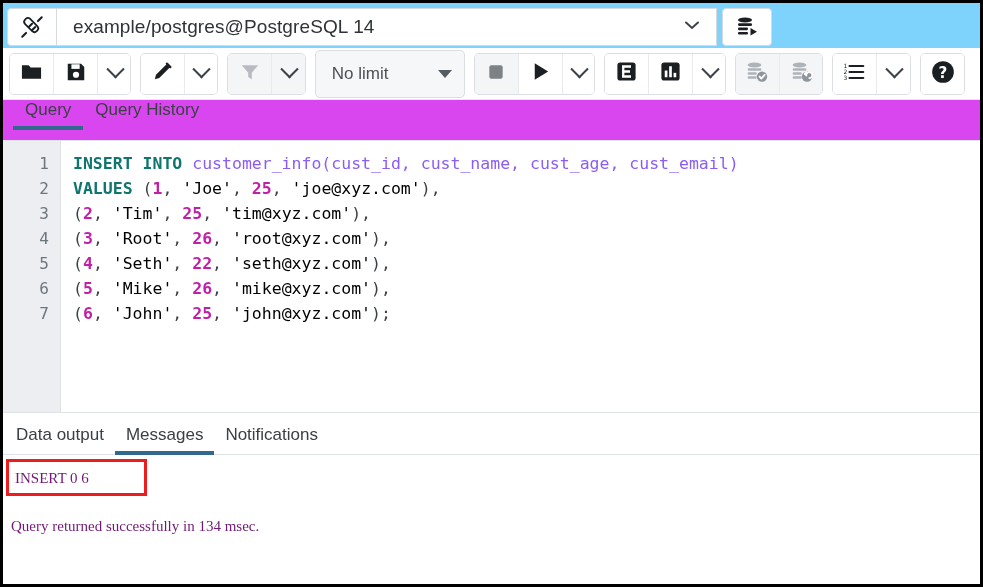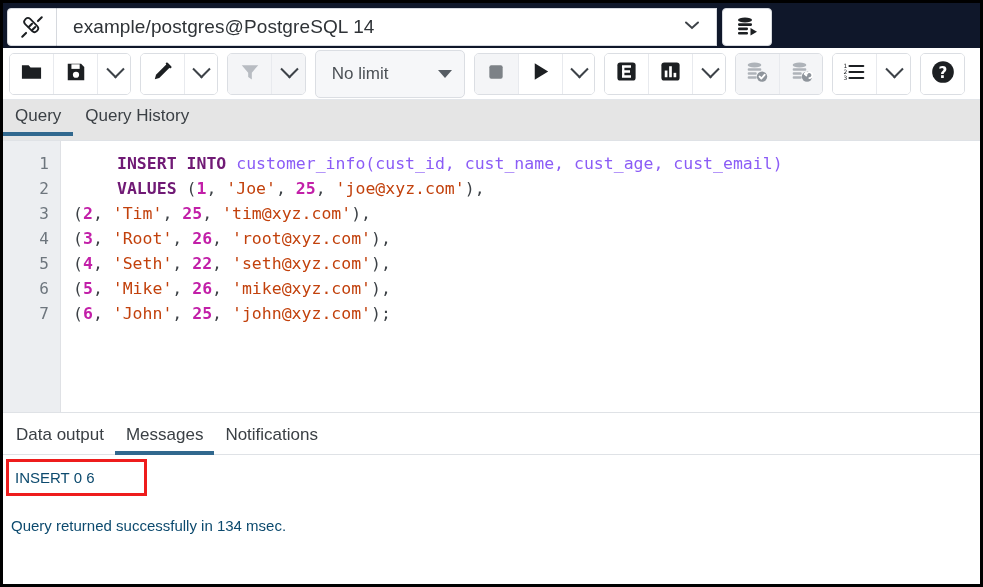--- a/index.html
+++ b/index.html
@@ -20,21 +20,21 @@
     overflow: hidden;
   }
 
   
   .conn-bar {
     display: flex;
     align-items: center;
     height: 45px;
     padding: 3px 4px 0 4px;
     box-sizing: border-box;
-    background: #0f172a;
+    background: #7dd3fc;
   }
   .conn-icon-box {
     width: 50px;
     height: 38px;
     border: 1px solid #d6d9de;
     border-radius: 4px 0 0 4px;
     background: #ffffff;
     display: flex;
     align-items: center;
     justify-content: center;
@@ -133,23 +133,24 @@
     width: 11px; height: 11px;
     border-right: 2.4px solid #3d4248;
     border-bottom: 2.4px solid #3d4248;
     transform: rotate(45deg) translate(-3px,-3px);
   }
   .spacer { flex: 1 1 auto; }
 
   
   .qtabs {
     display: flex;
-    align-items: center;
+    align-items: flex-start;
     height: 41px;
-    background: #e5e5e5;
+    padding-left: 10px;
+    background: #d946ef;
     border-bottom: 1px solid #dfe2e6;
     box-sizing: border-box;
   }
   .qtab {
     font-size: 17px;
     color: #3b4045;
     padding: 0 12px 9px 12px;
     position: relative;
     white-space: nowrap;
   }
@@ -189,23 +190,23 @@
   .code {
     flex: 1 1 auto;
     padding: 10px 0 0 12px;
     font-family: "DejaVu Sans Mono", monospace;
     font-size: 16.5px;
     line-height: 25px;
     white-space: pre;
     overflow: hidden;
   }
   .code .line { height: 25px; }
-  .kw   { color: #701a75; font-weight: bold; margin-left: 44px; }
+  .kw   { color: #0f766e; font-weight: bold; }
   .num  { color: #c21fa8; font-weight: bold; }
-  .str  { color: #c2410c; }
+  .str  { color: #000000; }
   .plain{ color: #8b5cf6; }
   .punc { color: #3c4146; }
 
   
   .otabs {
     display: flex;
     align-items: flex-end;
     height: 42px;
     padding-left: 2px;
     background: #ffffff;
@@ -229,24 +230,24 @@
 
   
   .messages {
     position: relative;
     background: #ffffff;
     padding: 12px 0 0 8px;
     height: 121px;
     box-sizing: border-box;
   }
   .msg-line {
-    font-family: Liberation Sans, sans-serif;
+    font-family: Liberation Serif, serif;
     font-size: 15px;
     line-height: 22px;
-    color: #0c4a6e;
+    color: #701a75;
     white-space: pre;
   }
   .msg-first { margin-left: 4px; }
   .msg-second { margin-top: 26px; margin-left: 0; }
   .redbox {
     position: absolute;
     left: 3px;
     top: 4px;
     width: 141px;
     height: 37px;

